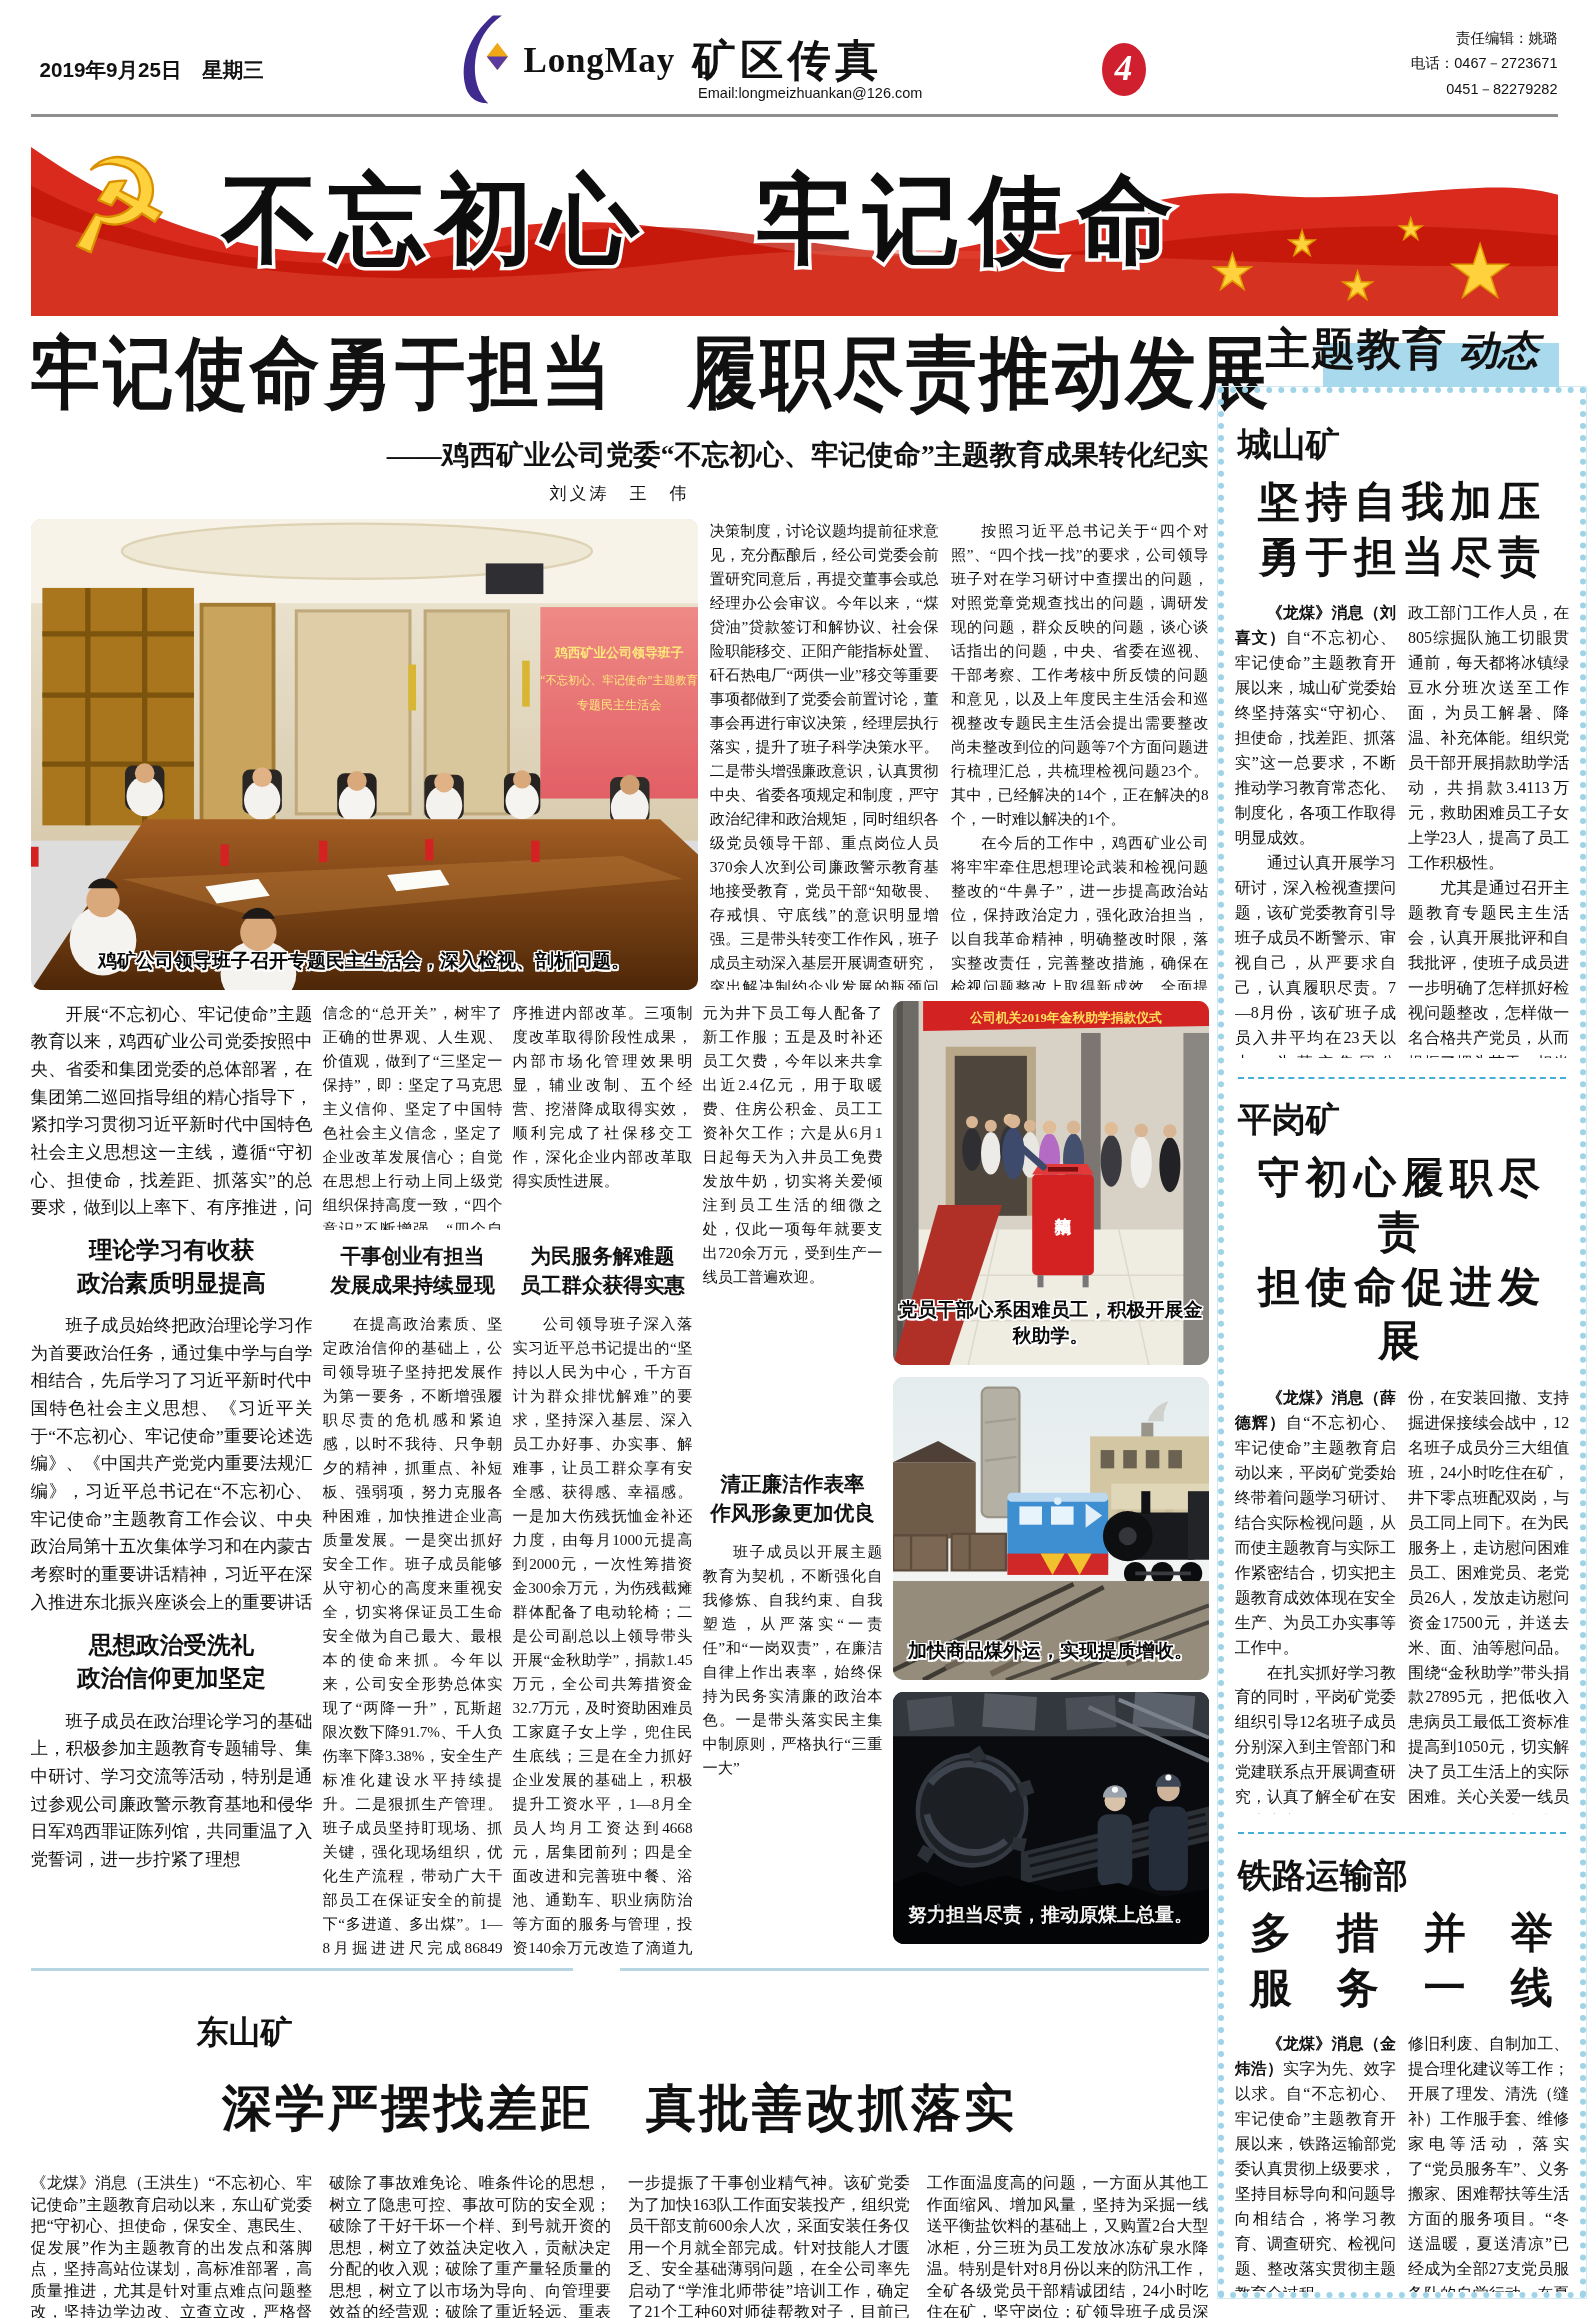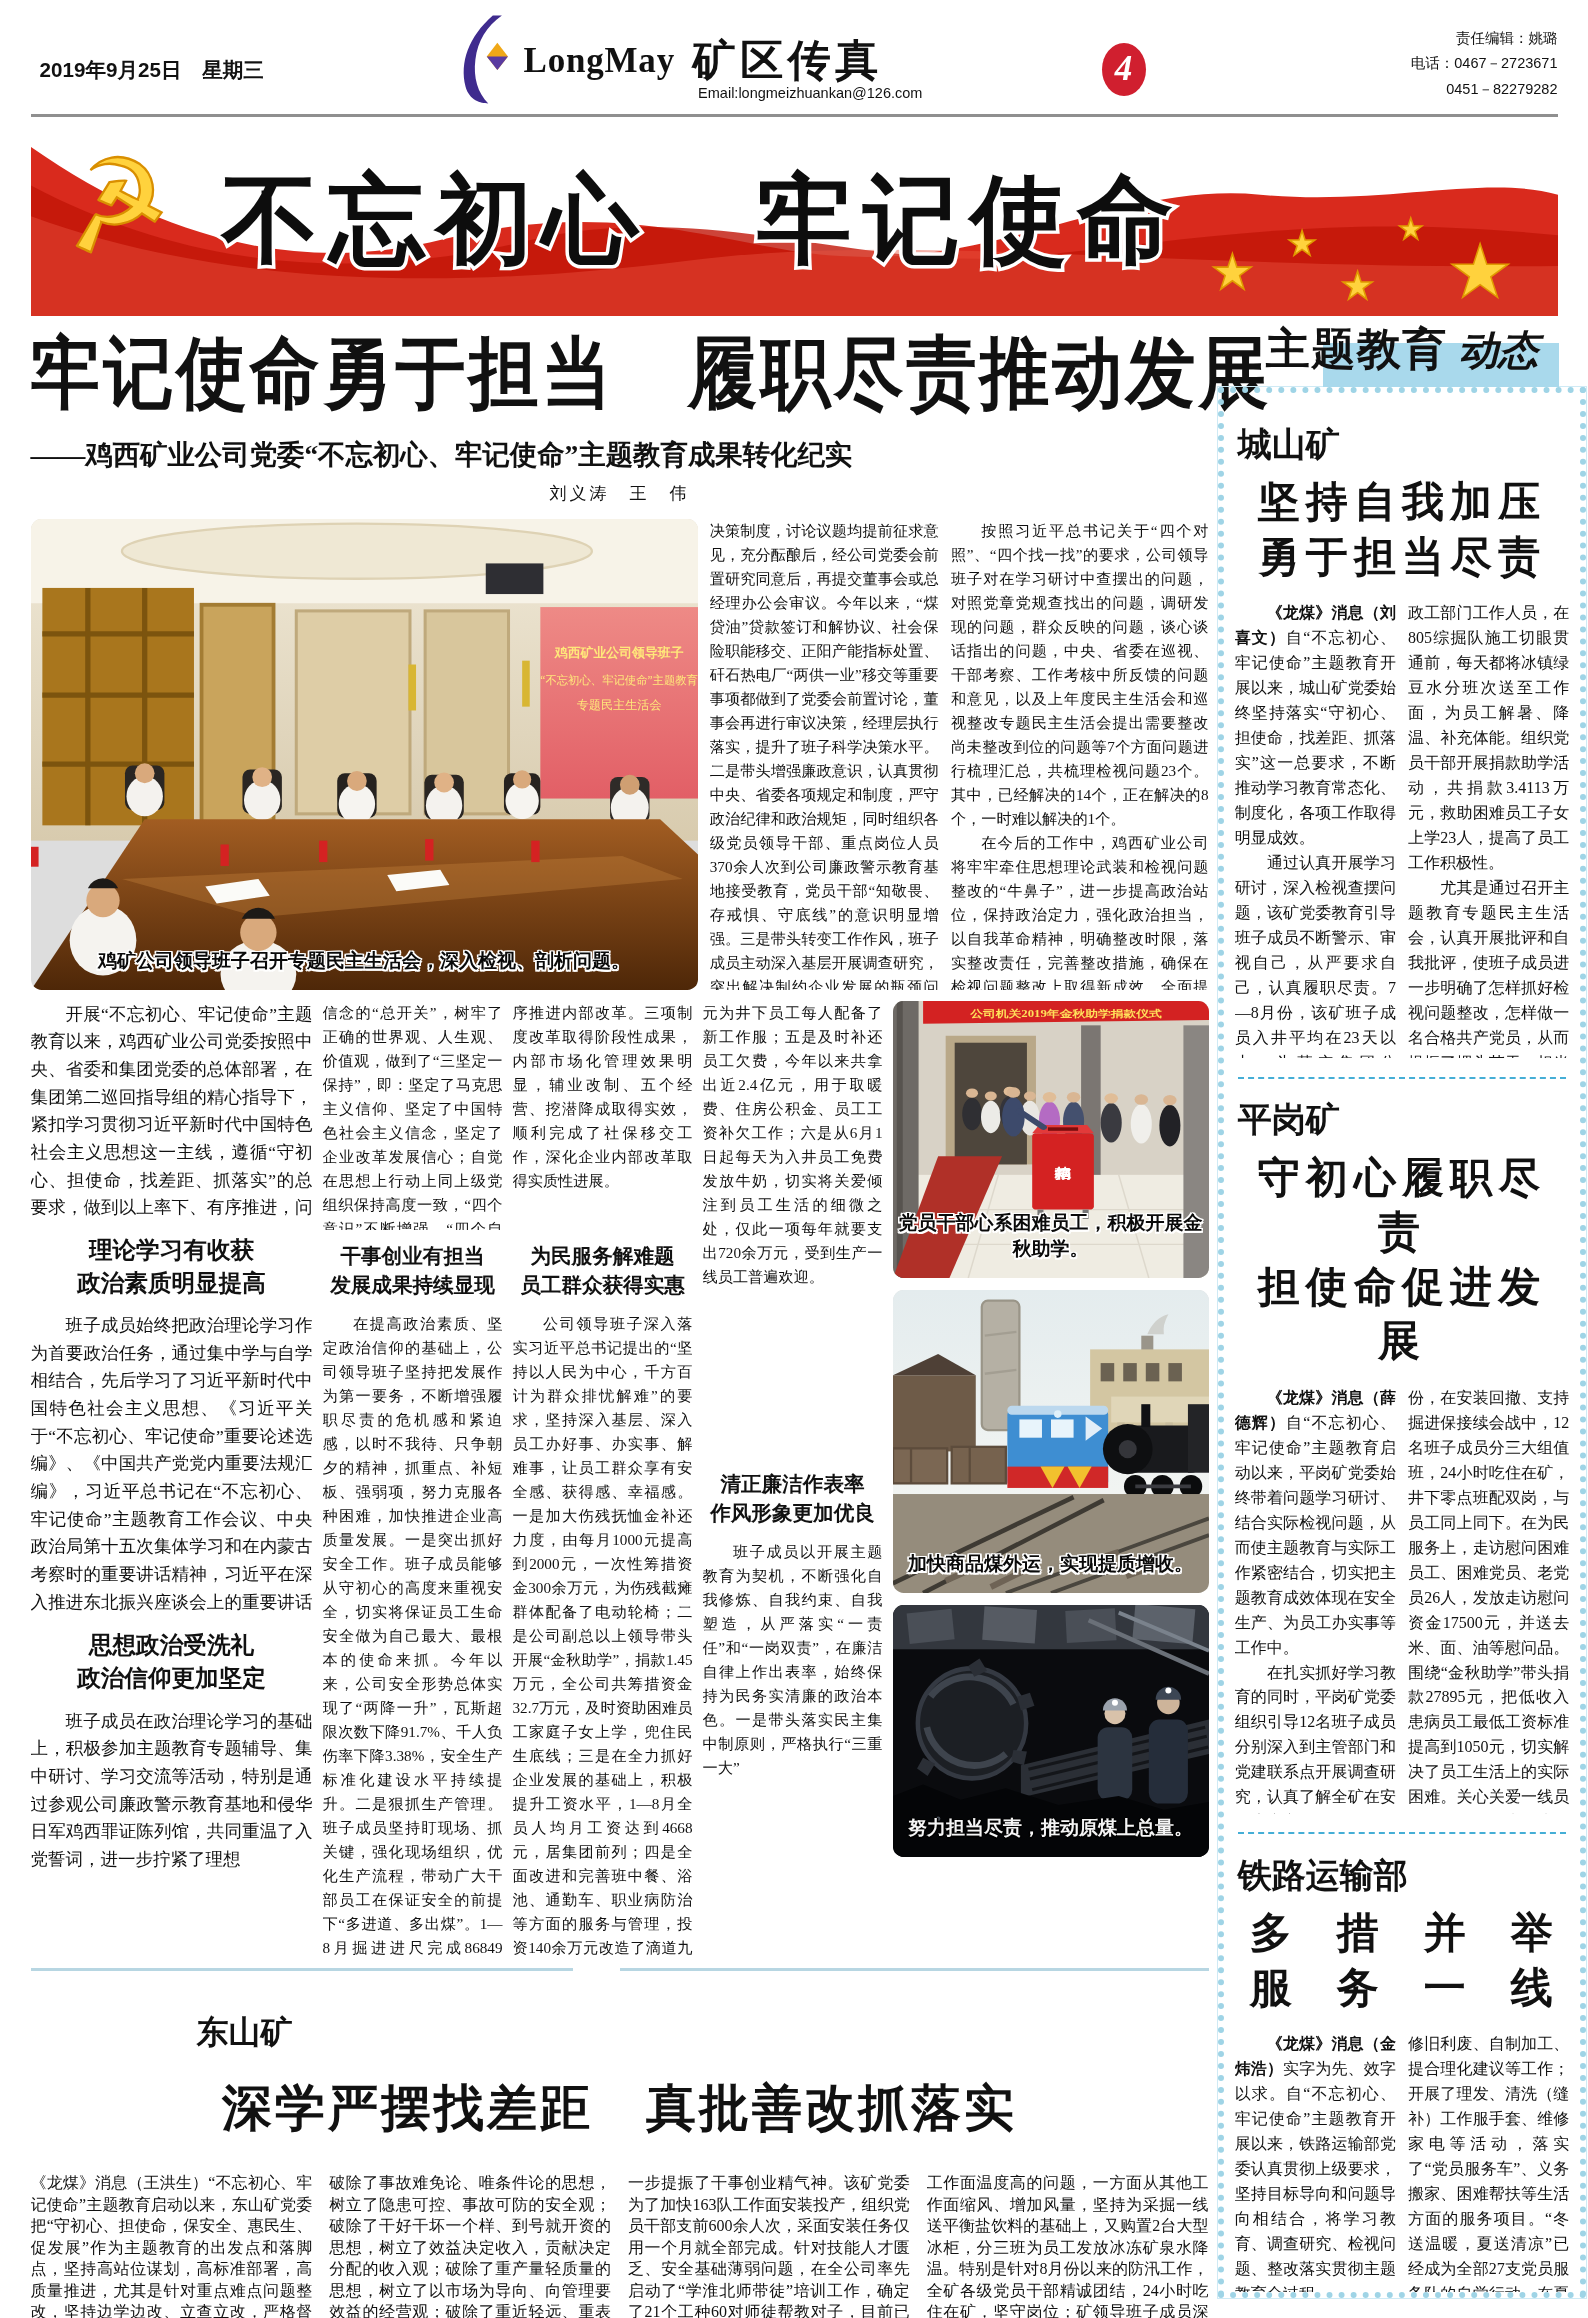--- a/index.html
+++ b/index.html
@@ -16,42 +16,42 @@
           color:#fff;font:italic bold 35px "Liberation Serif",serif;display:flex;align-items:center;justify-content:center;z-index:2;}
   .hdr-right{position:absolute;right:0;top:13.7px;text-align:right;font:14.5px "Liberation Sans",sans-serif;line-height:1.75;}
   .hdr-rule{position:absolute;left:30.5px;right:30.5px;top:114px;height:3px;background:#8f8f8f;}
   
   .banner{position:absolute;left:30.5px;right:30.5px;top:124px;height:192px;}
   .banner svg{width:100%;height:100%;display:block;}
   
   .main{position:absolute;left:30.5px;top:322px;width:1178px;}
   .m-headline{font:900 70px "Liberation Sans","DejaVu Sans",sans-serif;letter-spacing:3px;text-align:center;
               transform:scaleY(1.12);transform-origin:top;white-space:nowrap;}
-  .m-subtitle{margin-top:21.3px;text-align:left;font:bold 27.4px "Liberation Serif",serif;}
+  .m-subtitle{margin-top:21.3px;text-align:right;font:bold 27.4px "Liberation Serif",serif;}
   .m-byline{margin-top:9.1px;text-align:center;font:17px "Liberation Serif",serif;letter-spacing:3px;}
   .row-top{display:flex;gap:12.2px;margin-top:13.7px;height:471px;}
   .photo{position:relative;overflow:hidden;border-radius:10.7px;background:#ddd;}
   .photo svg{width:100%;height:100%;display:block;}
   .photo-cap{position:absolute;left:0;right:0;bottom:16px;text-align:center;font:bold 19px "Liberation Serif",serif;color:#0a0a0a;
      text-shadow:1.5px 0 0 #fff,-1.5px 0 0 #fff,0 1.5px 0 #fff,0 -1.5px 0 #fff,1.5px 1.5px 0 #fff,-1.5px -1.5px 0 #fff,1.5px -1.5px 0 #fff,-1.5px 1.5px 0 #fff;}
   .photo1{flex:0 0 667px;height:471px;}
   .tcol{font:15.2px "Liberation Serif",serif;line-height:1.58;text-align:justify;overflow:hidden;}
   .colA{flex:0 0 229px;height:471px;}
   .colB{flex:1;height:471px;}
   .row-main{display:flex;gap:10px;margin-top:10.7px;height:955px;}
   .bcol{display:flex;flex-direction:column;overflow:hidden;}
   .c1{flex:0 0 282px;font-size:17.5px;}
   .c2,.c3,.c4{flex:0 0 180px;}
   .pstack{flex:1;display:flex;flex-direction:column;gap:12.2px;}
   .para{text-indent:2em;white-space:pre-line;margin:0;overflow:hidden;}
   .cont{text-indent:0;}
   .sub-h{font:bold 23.6px "Liberation Serif",serif;text-align:center;white-space:pre-line;line-height:1.4;
          flex:0 0 auto;padding:12.2px 0;}
   .c2 .sub-h,.c3 .sub-h,.c4 .sub-h{font-size:20.6px;}
-  .photo2{height:277px;}.photo3{height:252px;}.photo4{height:303px;}
+  .photo2{height:364px;}.photo3{height:252px;}.photo4{height:303px;}
   
   .east{margin-top:12.2px;}
   .east-rule{height:3px;background:linear-gradient(90deg,#b7d6e2 0 46%,transparent 46% 50%,#b7d6e2 50% 100%);}
   .east-kicker{margin:40px 0 0 166px;font:bold 32px "Liberation Serif",serif;}
   .east-head{margin-top:20px;text-align:center;font:bold 50px "Liberation Serif",serif;letter-spacing:3px;}
   .east-body{display:flex;gap:17px;margin-top:30.5px;height:194px;overflow:hidden;}
   .east-body .ecol{flex:1;font:16px "Liberation Serif",serif;line-height:1.34;text-align:justify;overflow:hidden;white-space:pre-line;}
   
   .sidebar{position:absolute;left:1218px;top:320px;width:368px;}
   .sb-title{position:relative;text-align:center;height:67px;}

